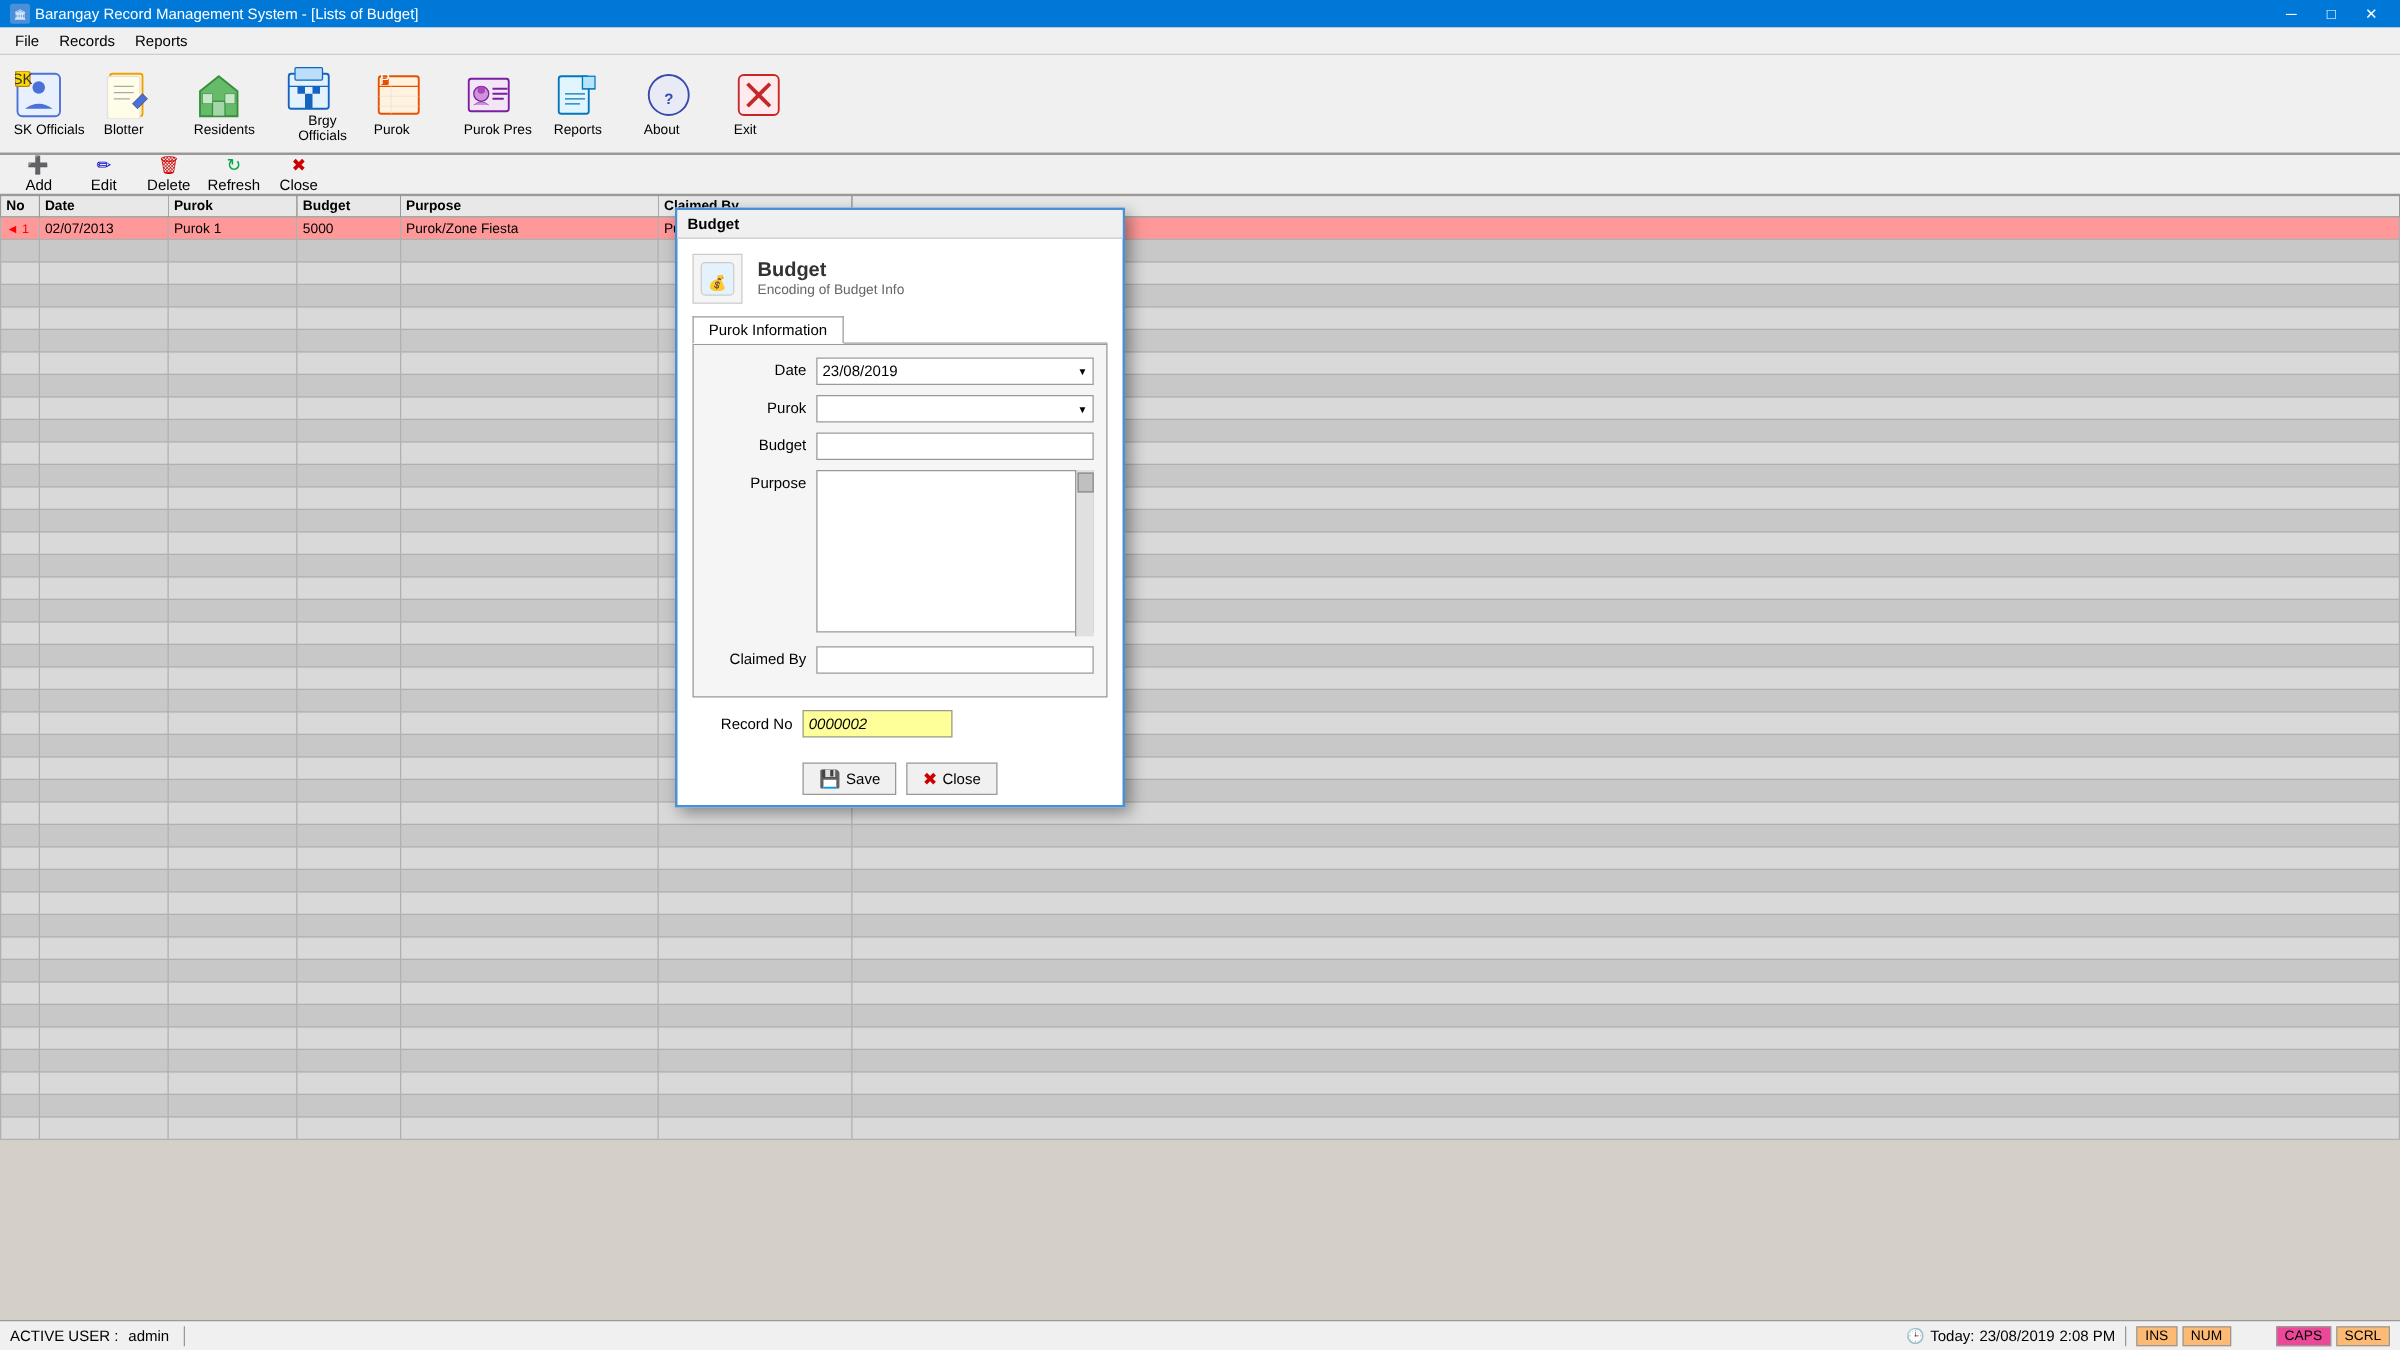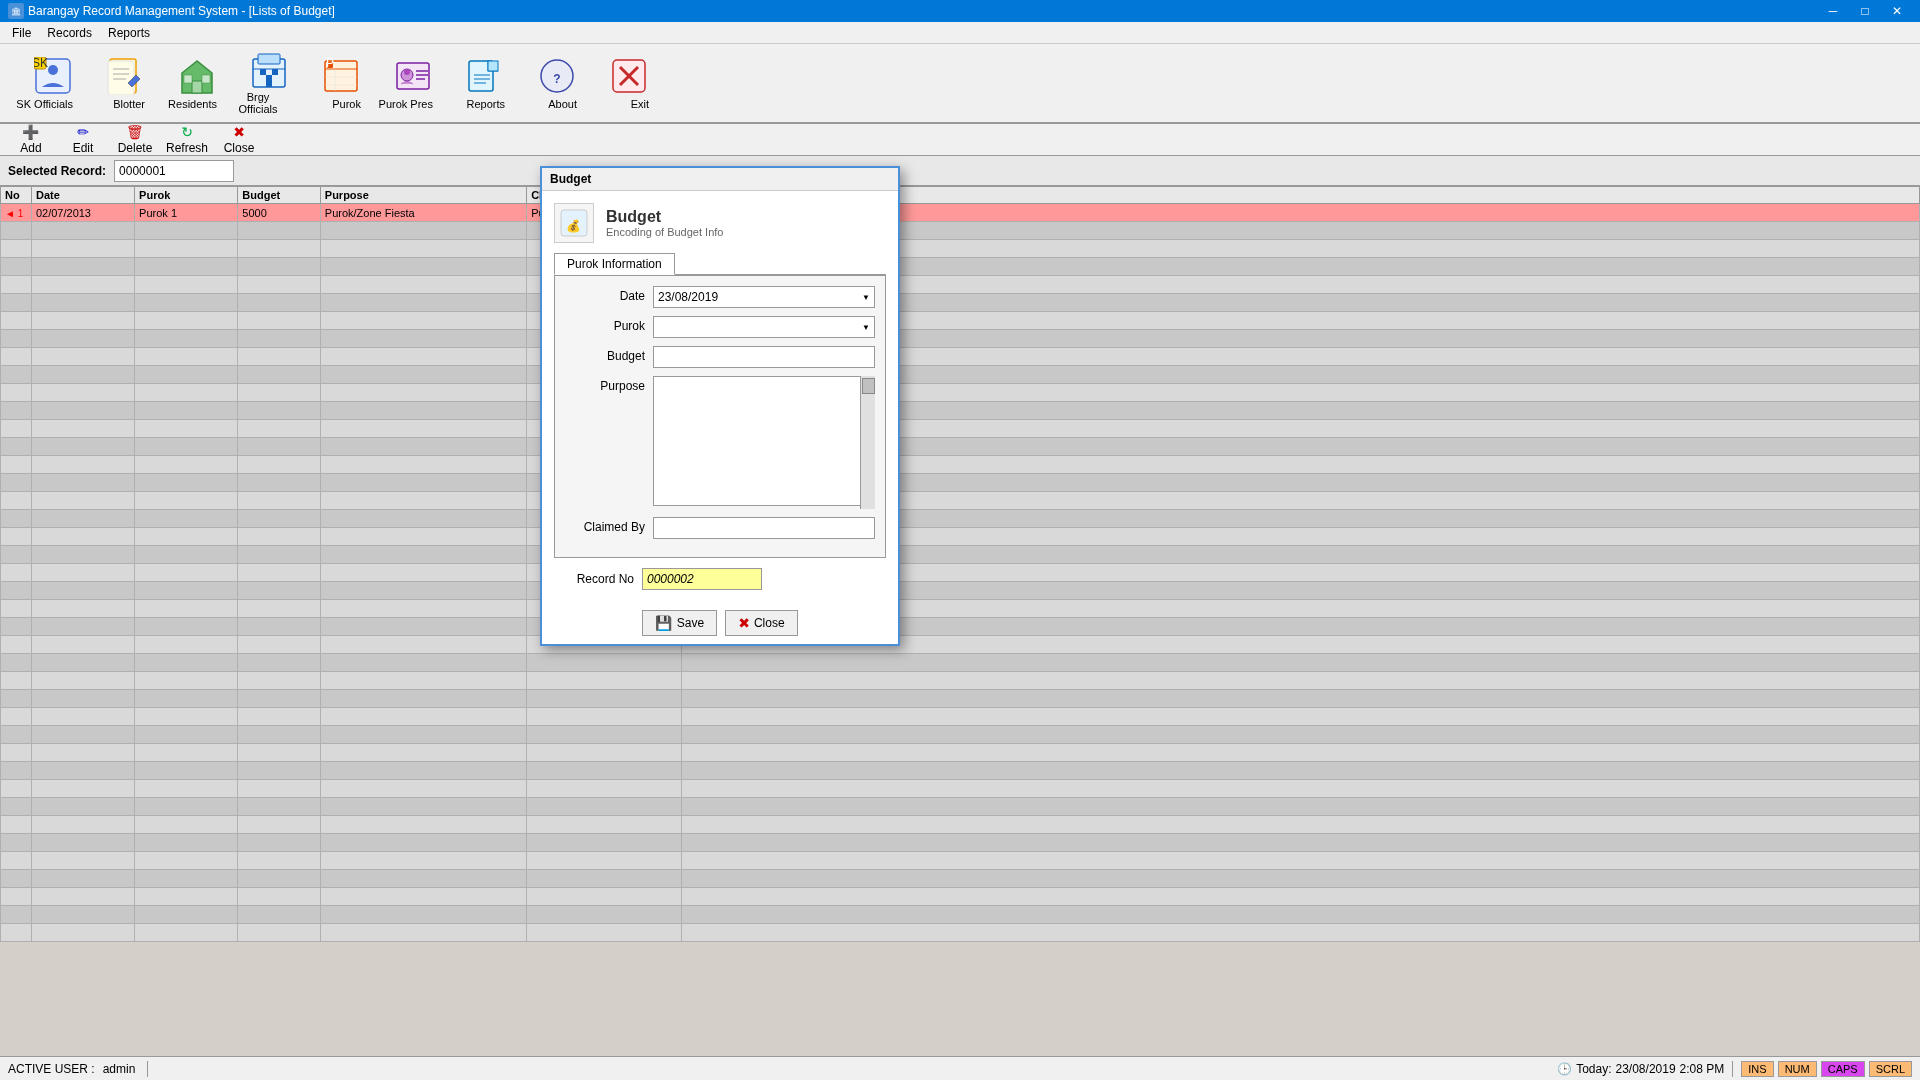--- a/index.html
+++ b/index.html
@@ -37,21 +37,21 @@
       height: 80px;
       display: flex;
       align-items: center;
       padding: 4px 8px;
       border-bottom: 2px solid #999;
       gap: 4px;
     }
     .toolbar-btn {
       display: flex;
       flex-direction: column;
-      align-items: flex-end;
+      align-items: flex-start;
       justify-content: center;
       width: 68px;
       height: 70px;
       cursor: pointer;
       border: 1px solid transparent;
       background: transparent;
       gap: 2px;
       padding: 2px;
     }
     .toolbar-icon { width: 40px; height: 40px; display: flex; align-items: center; justify-content: center; font-size: 22px; }
@@ -143,21 +143,21 @@
       font-size: 11px;
     }
     .status-separator { width: 1px; height: 16px; background: #999; margin: 0 4px; }
     .status-right { margin-left: auto; display: flex; align-items: center; gap: 4px; }
     .status-indicator {
       padding: 1px 6px;
       background: #fdba74;
       border: 1px solid #999;
       font-size: 11px;
     }
-    .status-indicator.active { background: #d946ef; }
+    .status-indicator.active { background: #ec4899; margin-left: 32px; }
 
     
     .modal {
       position: absolute;
       top: 10px;
       left: 540px;
       width: 360px;
       background: white;
       border: 2px solid #4a90d9;
       box-shadow: 4px 4px 12px rgba(0,0,0,0.4);
@@ -450,24 +450,20 @@
     <span>Refresh</span>
   </button>
   <button class="action-btn">
     <span class="action-icon icon-close">✖</span>
     <span>Close</span>
   </button>
 </div>
 
 <div class="content-wrapper">
 
-  <div class="selected-record-bar">
-    <span class="selected-record-label">Selected Record:</span>
-    <input type="text" class="selected-record-input" value="0000001" style="">
-  </div>
 
   <div class="table-container">
     <table>
       <thead>
         <tr>
           <th style="width:30px">No</th>
           <th style="width:100px">Date</th>
           <th style="width:100px">Purok</th>
           <th style="width:80px">Budget</th>
           <th style="width:200px">Purpose</th>

